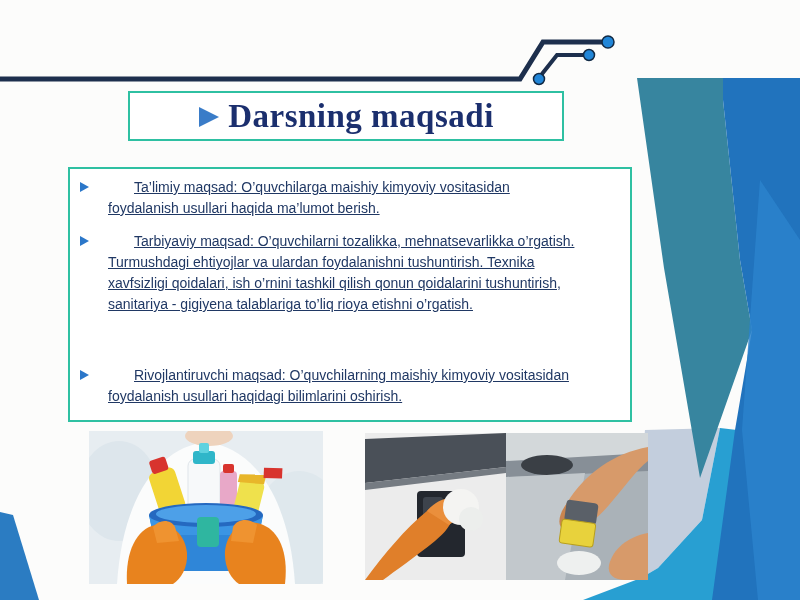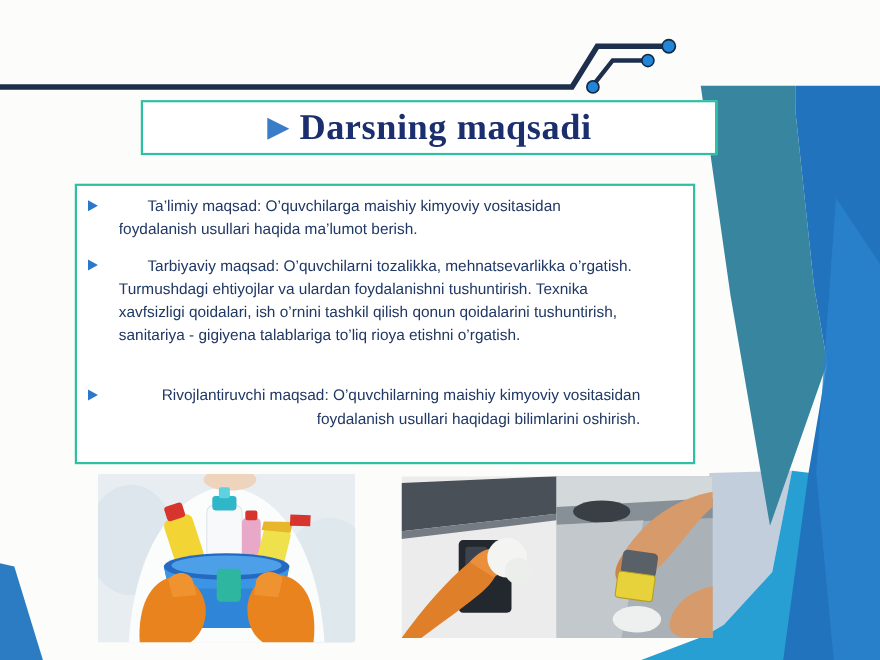--- a/index.html
+++ b/index.html
@@ -8,21 +8,21 @@
     width:800px;height:600px;
     background:#fcfcfb;
     overflow:hidden;
     font-family:"Liberation Sans","DejaVu Sans",sans-serif;
     margin:0 auto;
   }
   
   .deco-svg{position:absolute;left:0;top:0;width:800px;height:600px;pointer-events:none;}
   
   .title-box{
-    position:absolute;left:128px;top:91px;width:524px;height:50px;
+    position:absolute;left:128px;top:91px;width:436px;height:50px;
     background:#ffffff;
     border:2px solid #2ec0a2;
     display:flex;align-items:center;justify-content:center;
     box-sizing:border-box;
   }
   .title-play{width:22px;height:22px;margin-right:8px;margin-top:2px;flex:0 0 auto;}
   .title-text{
     font-family:"Liberation Serif","DejaVu Serif",serif;
     font-weight:700;
     font-size:33px;
@@ -34,35 +34,36 @@
   
   .content-box{
     position:absolute;left:68px;top:167px;width:564px;height:255px;
     background:#ffffff;
     border:2px solid #2ec0a2;
     box-sizing:border-box;
   }
   .bullet-row{position:absolute;left:0;width:100%;}
   .bullet-row.b1{top:8px;}
   .bullet-row.b2{top:62px;}
-  .bullet-row.b3{top:180px;text-align:right;}
+  .bullet-row.b3{top:196px;}
   .bullet-marker{
     position:absolute;left:10px;top:5px;
     width:0;height:0;
     border-left:9px solid #2b77c9;
     border-top:5px solid transparent;
     border-bottom:5px solid transparent;
   }
   .bullet-text{
     margin:0 0 0 38px;
     width:474px;
     font-size:14px;
     line-height:21px;
     color:#203864;
     text-indent:26px;
+    text-decoration:underline;
   }
   
   .photo{position:absolute;display:block;}
   .photo-left{left:89px;top:431px;width:234px;height:153px;}
   .photo-right{left:365px;top:433px;width:283px;height:147px;}
 </style>
 </head>
 <body>
 
 <div class="slide">

